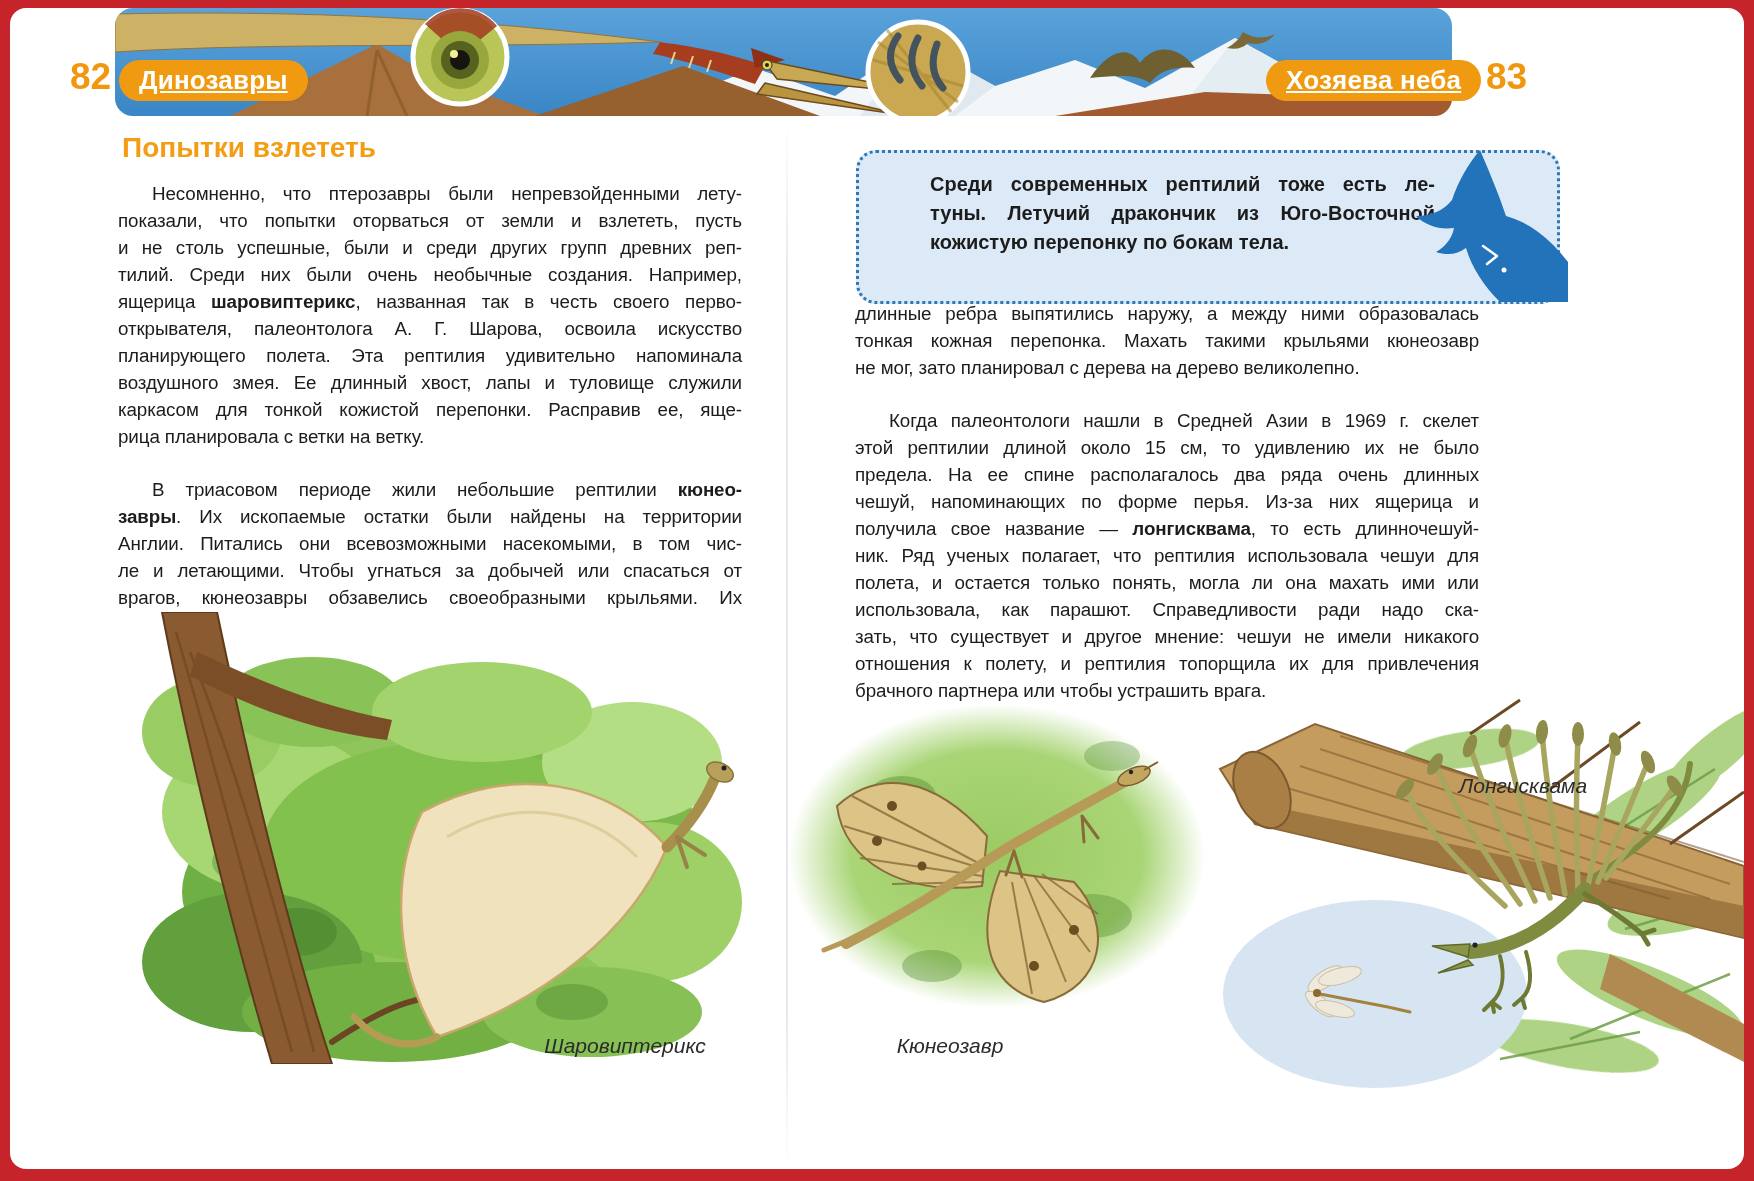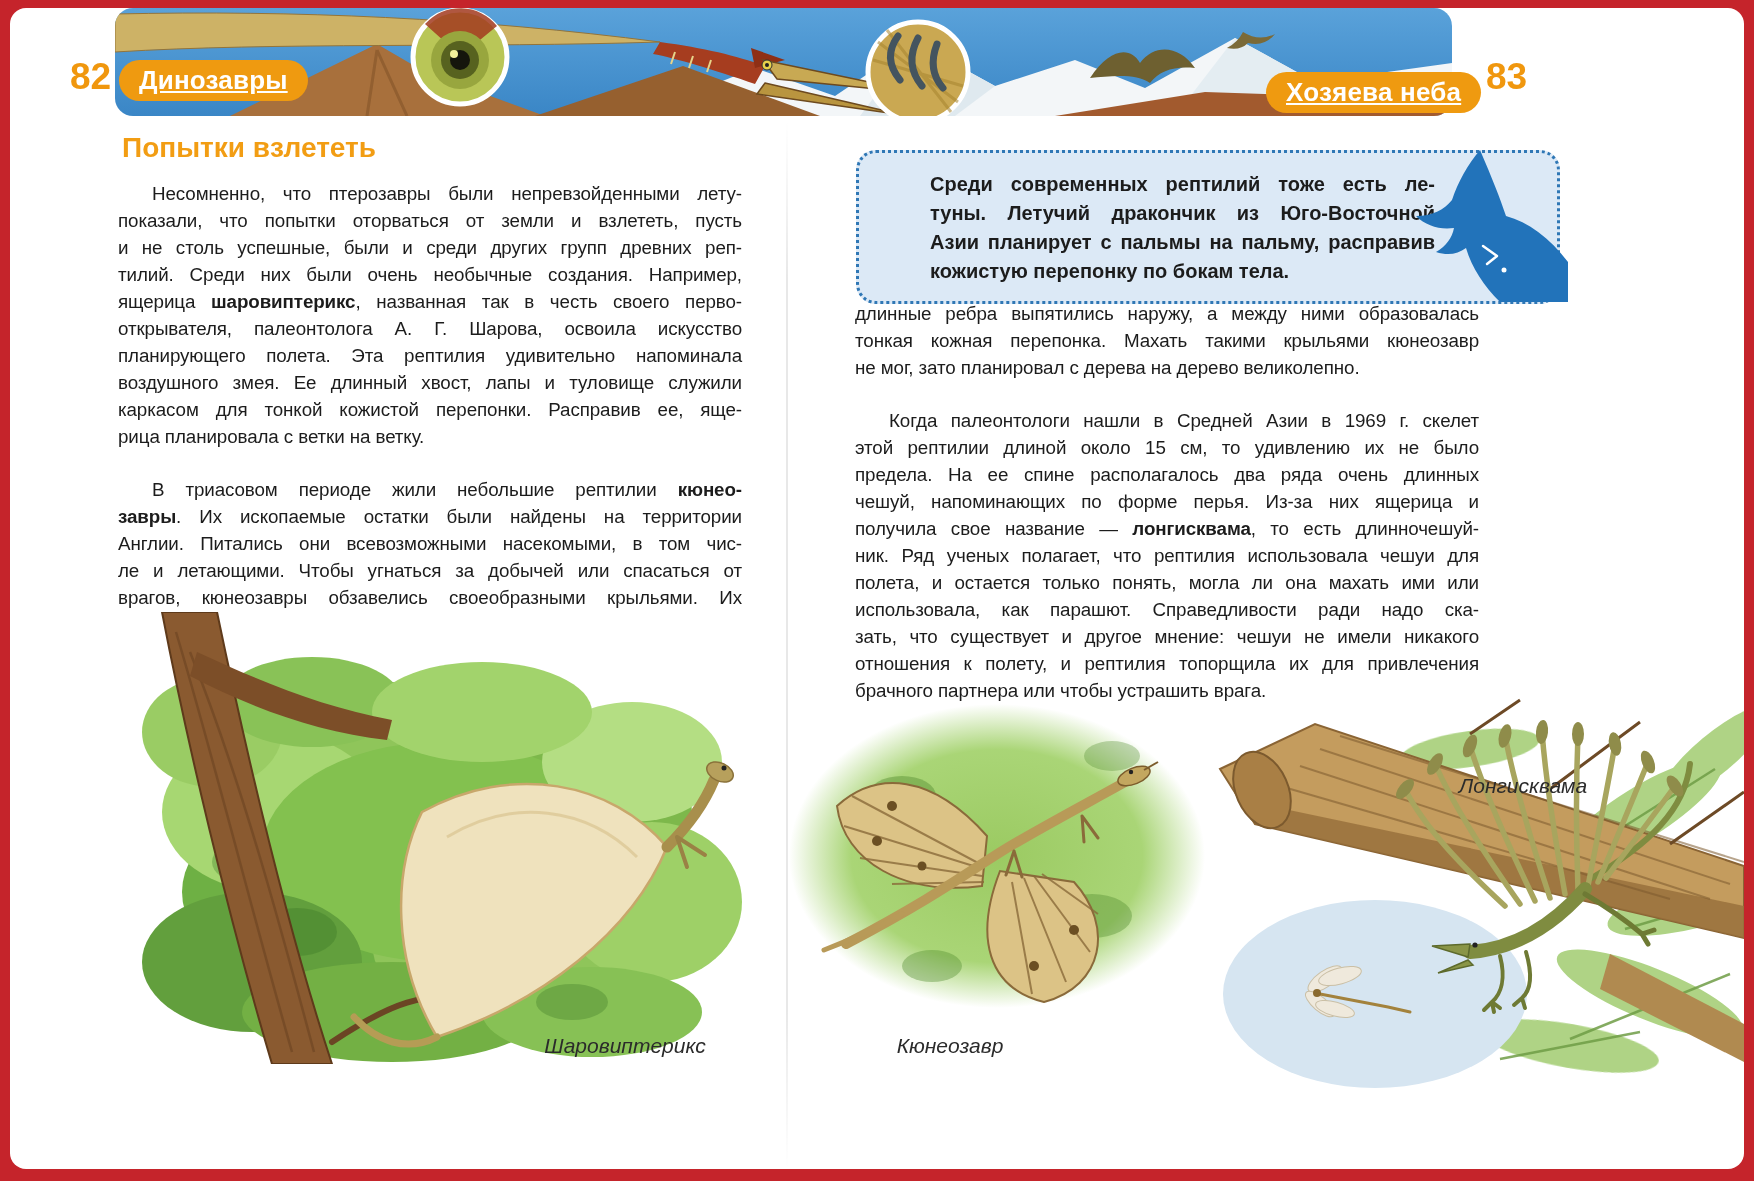--- a/index.html
+++ b/index.html
@@ -8,21 +8,21 @@
   .inner{position:absolute;left:10px;top:8px;right:10px;bottom:12px;background:#fff;border-radius:16px;}
   
   .banner{position:absolute;left:115px;top:8px;width:1337px;height:108px;border-radius:18px;overflow:hidden;z-index:1;}
   .banner svg{display:block;width:100%;height:100%;}
   .pagenum{position:absolute;top:56px;font-size:37px;font-weight:bold;color:#f0970e;z-index:3;}
   .pagenum.left{left:70px;}
   .pagenum.right{left:1486px;}
   .badge{position:absolute;top:60px;height:41px;line-height:41px;padding:0 20px;border-radius:22px;
          background:#ef9a10;color:#fff;font-size:26px;font-weight:bold;z-index:3;letter-spacing:.2px;text-decoration:underline;}
   .badge.left{left:119px;}
-  .badge.right{left:1266px;margin-top:12px;}
+  .badge.right{left:1266px;}
   
   .heading{position:absolute;left:122px;top:132px;font-size:28px;font-weight:bold;color:#f29d13;z-index:2;}
   .col{position:absolute;width:624px;z-index:2;font-size:18.8px;line-height:27px;letter-spacing:-.1px;}
   .col.left{left:118px;top:180px;}
   .col.right{left:855px;top:300px;}
   .para{margin:0 0 26px 0;}
   .line{text-align:justify;}
   .line.jl{text-align-last:justify;}
   .line.ind{text-indent:34px;}
   .line b{font-weight:bold;}
@@ -167,21 +167,20 @@
       <circle cx="632" cy="156" r="2.5" fill="#222"></circle>
       <path d="M585,225 l28,18 M585,225 l10,30" stroke="#9a8145" stroke-width="4" fill="none" stroke-linecap="round"></path>
     </svg>
   </div>
   <div class="caption cap-sharov">Шаровиптерикс</div>
 
   <div class="callout"></div>
   <div class="callout-text">
       <div class="line jl">Среди современных рептилий тоже есть ле-</div>
       <div class="line jl">туны. Летучий дракончик из Юго-Восточной</div>
-      <div class="line jl">Азии планирует с пальмы на пальму, расправив</div>
       <div class="line">кожистую перепонку по бокам тела.</div>
     </div>
 
   <div class="silhouette">
     <svg viewBox="0 0 180 152">
       <path d="M92,0 C104,28 112,48 118,66 C140,72 162,88 180,112 L180,152 L112,152 C96,136 84,118 78,98 C70,104 60,106 48,102 C58,96 64,88 66,78 C52,80 38,76 28,66 C44,66 56,60 64,50 C70,32 80,14 92,0 Z" fill="#2273ba"></path>
       <path d="M95,96 l14,10 M109,106 l-10,8" stroke="#fff" stroke-width="2.5" fill="none" stroke-linecap="round"></path>
       <circle cx="116" cy="120" r="2.5" fill="#fff"></circle>
     </svg>
   </div>

